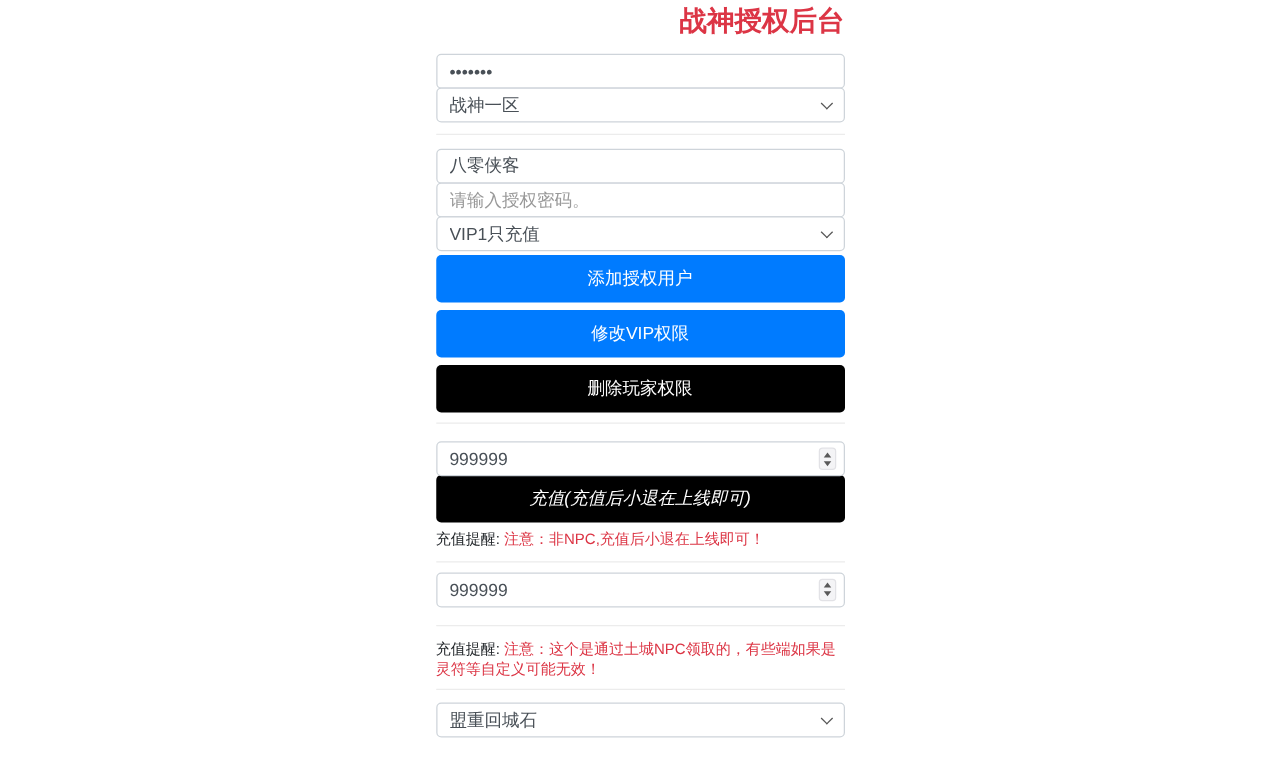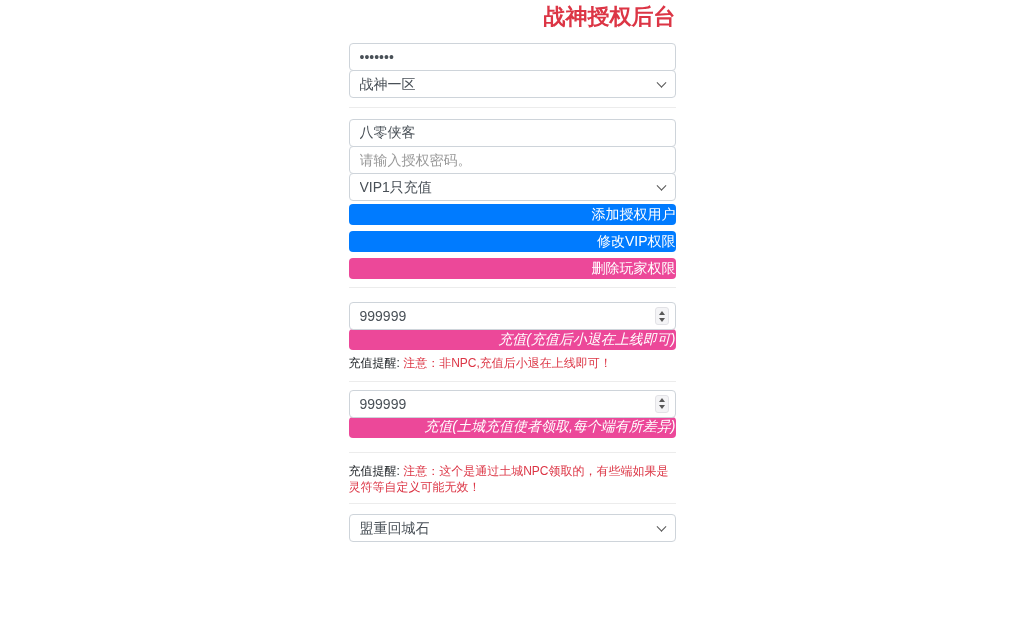--- a/index.html
+++ b/index.html
@@ -27,27 +27,27 @@
   .select-wrap, .number-wrap { position: relative; }
   select.field, .select-face { -webkit-appearance: none; appearance: none; padding-right: 30px; }
   .chev {
     position: absolute; right: 11px; top: 50%;
     width: 7px; height: 7px;
     border-right: 1.6px solid #555; border-bottom: 1.6px solid #555;
     transform: translateY(-68%) rotate(45deg);
     pointer-events: none;
   }
   .btn {
-    display: block; width: 100%; height: 21px;
+    display: block; width: 100%; height: 38px;
     border: none; border-radius: 4px;
     color: #fff; font-size: 14px; font-family: inherit;
-    text-align: right; cursor: pointer; padding: 0;
+    text-align: center; cursor: pointer; padding: 0;
   }
   .btn-primary { background: #007bff; }
-  .btn-danger  { background: #ec4899; }
+  .btn-danger  { background: #000000; }
   .btn + .btn { margin-top: 6px; }
   .btn-first { margin-top: 3px; }
   .btn-attached { margin-top: -1px; border-top-left-radius: 4px; font-style: italic; }
   .divider { border: none; border-top: 1px solid #ececec; height: 0; }
   .hr1 { margin: 9px 0 11px 0; }
   .hr2 { margin: 8px 0 14px 0; }
   .hr3 { margin: 9px 0 8px 0; }
   .hr4 { margin: 14px 0 10px 0; }
   .hr5 { margin: 8px 0 11px 0; }
   .spinner {
@@ -120,21 +120,20 @@
 
   <hr class="divider hr3">
 
   <div class="number-wrap">
     <input type="text" class="field" value="999999" style="">
     <span class="spinner">
       <span class="tri-up"></span>
       <span class="tri-down"></span>
     </span>
   </div>
-  <button class="btn btn-danger btn-attached">充值(土城充值使者领取,每个端有所差异)</button>
 
   <hr class="divider hr4">
 
   <p class="reminder"><span>充值提醒:</span> <span class="danger-text">注意：这个是通过土城NPC领取的，有些端如果是灵符等自定义可能无效！</span></p>
 
   <hr class="divider hr5">
 
 
   <div class="select-wrap stack">
     <select class="field">

